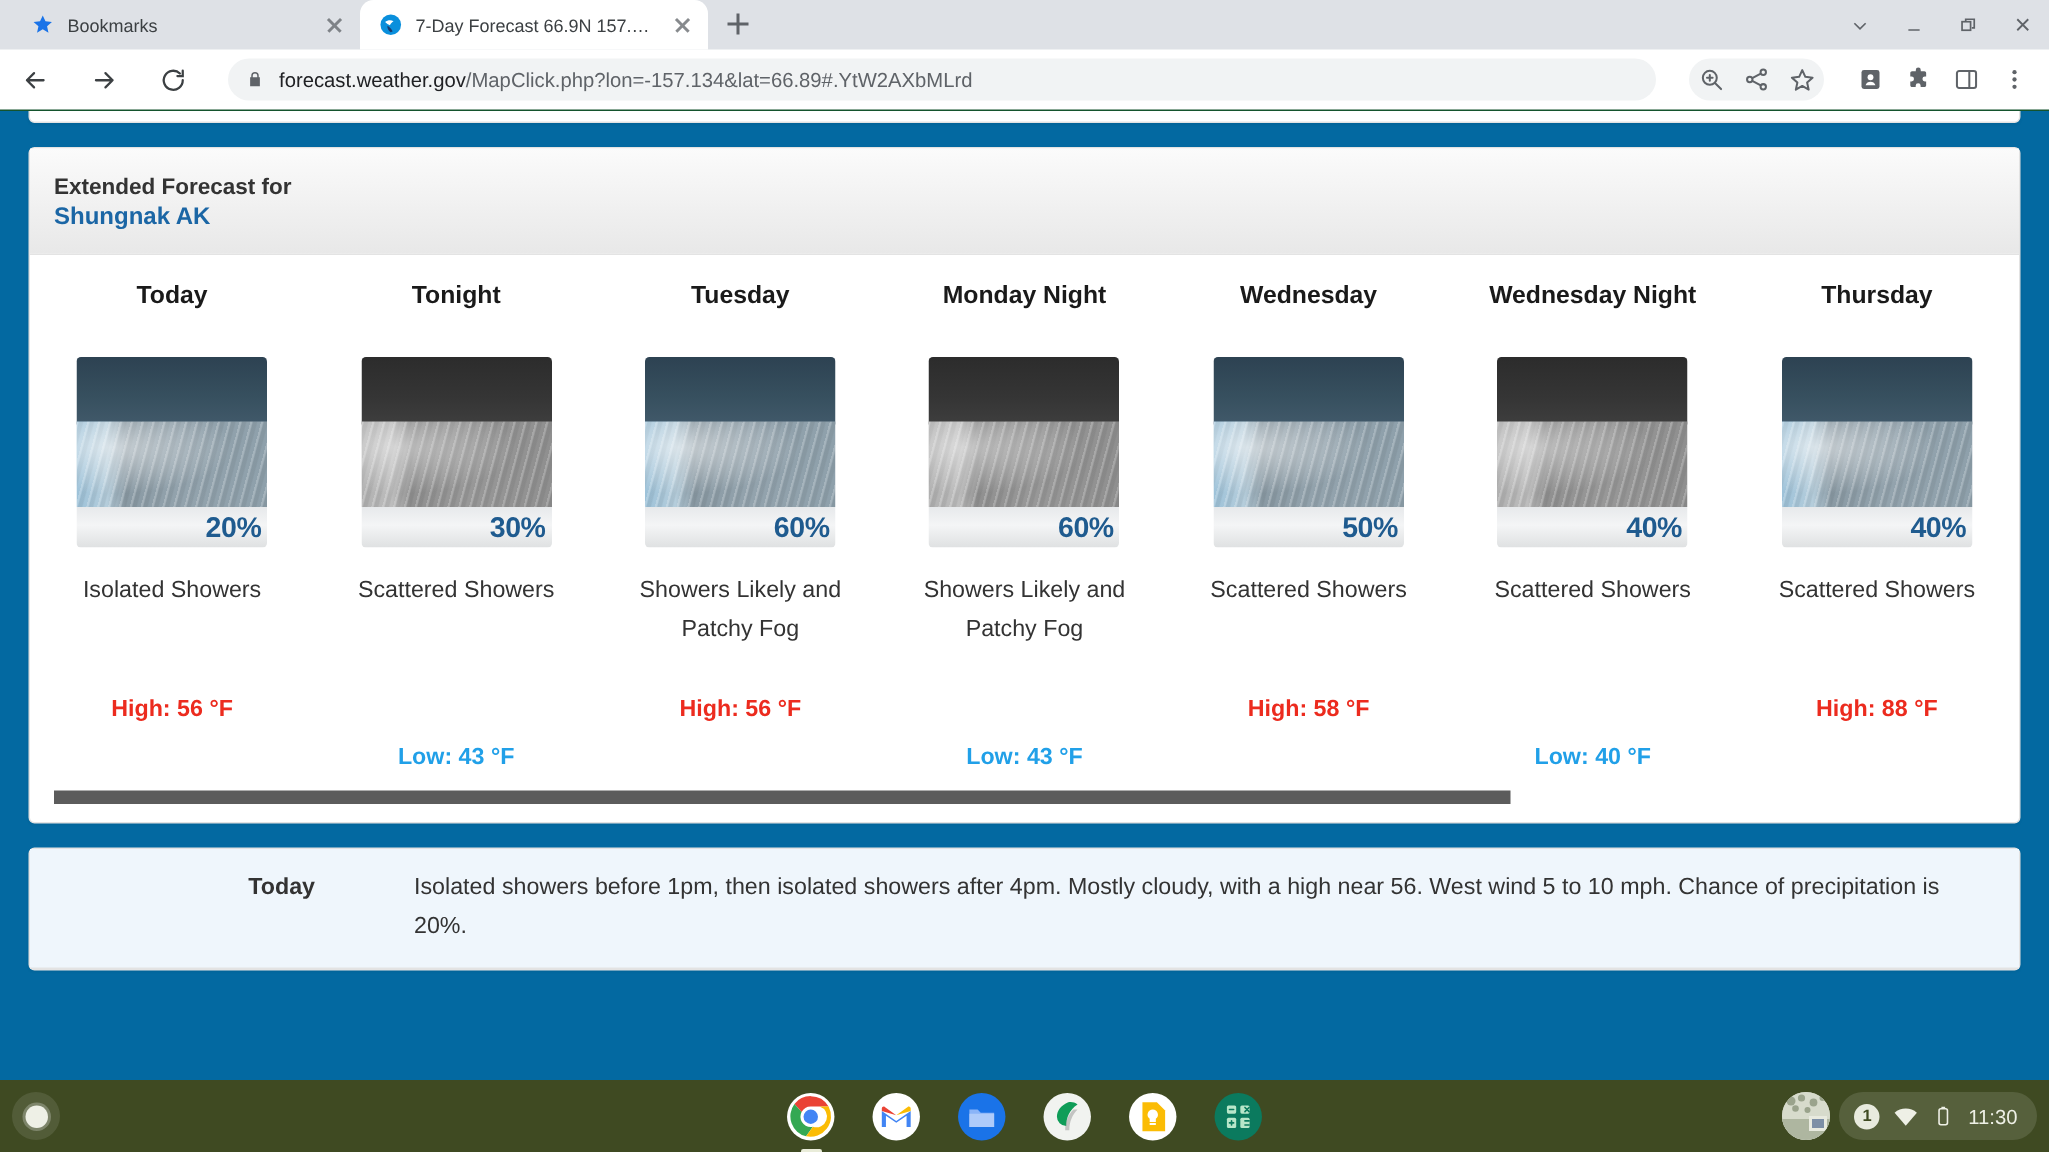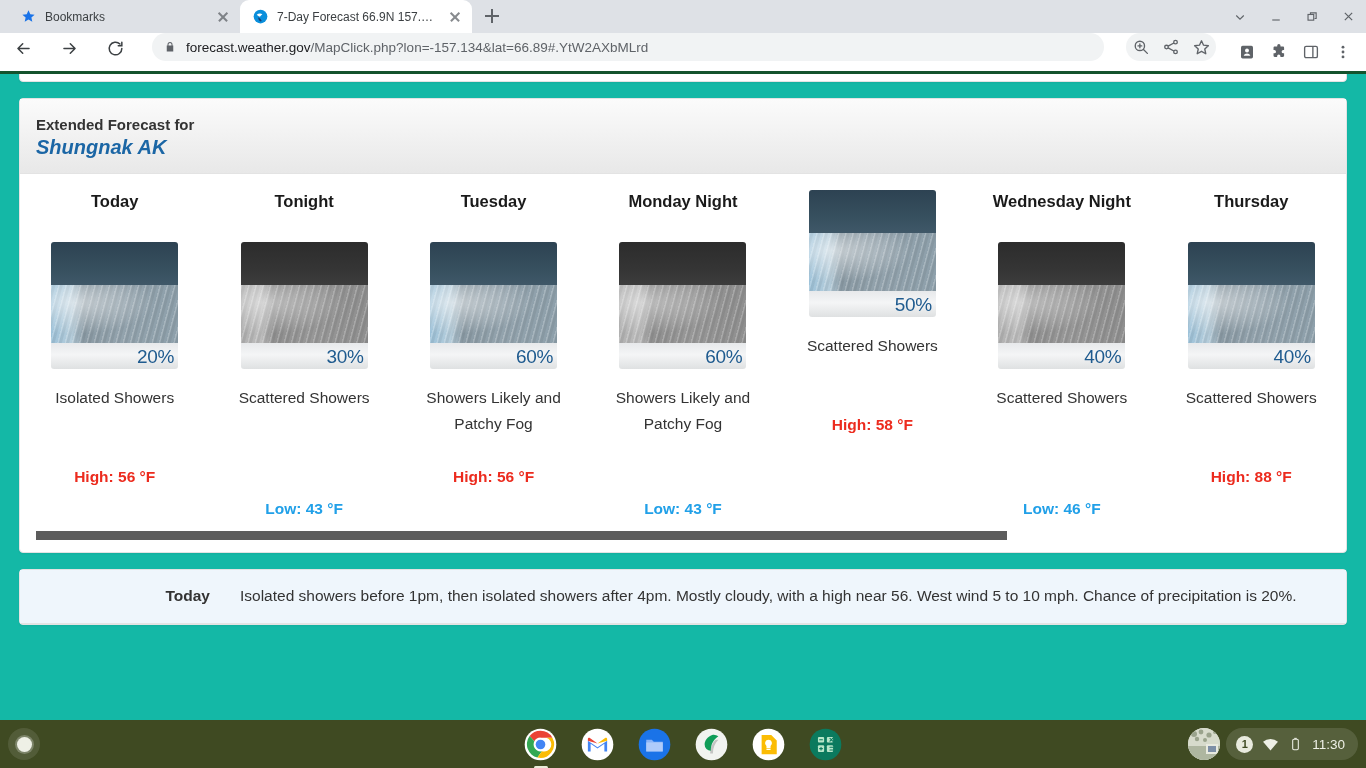--- a/index.html
+++ b/index.html
@@ -48,58 +48,58 @@
   .newtab::after  { width:1.8px; height:14px; }
 
   .wincontrols {
     position:absolute; right:0; top:0; height:33px; display:flex; align-items:center;
   }
   .wc { width:36px; height:33px; display:flex; align-items:center; justify-content:center; }
   .wc svg { display:block; }
 
   
   .toolbar {
-    height: 41px; background:#ffffff; display:flex; 
-    padding: 0 8px; gap: 16px; border-bottom:3px solid #14532d;
+    height: 41px; background:#ffffff; display:flex; align-items:center;
+    padding: 0 8px; gap: 16px; border-bottom:1px solid #14532d;
   }
   .tbtn {
     width:30px; height:30px; border-radius:50%;
     display:flex; align-items:center; justify-content:center; flex:0 0 30px;
   }
   .omnibox {
     flex:1 1 auto; height:28px; background:#f1f3f4; border-radius:14px;
     display:flex; align-items:center; padding:0 12px; gap:10px;
     margin: 0 6px; font-size:13.5px; color:#202124; overflow:hidden;
   }
   .omnibox .url { white-space:nowrap; overflow:hidden; text-overflow:ellipsis; }
   .omnibox .url .host { color:#202124; }
   .omnibox .url .path { color:#5f6368; }
   .omni-actions { display:flex; align-items:center; background:#f1f3f4; border-radius:14px; height:28px; }
   .tb-right { display:flex; align-items:center; gap:2px; }
 
   
   .viewport {
-    width: 1366px; height: 646px; background:#14b8a6;
+    width: 1366px; height: 646px; background:#0369a1;
     overflow: hidden; position:relative;
   }
   .page { padding: 0 19px; }
 
   .panel {
     border:1px solid #e3e3e3; border-radius:4px; background:#fff;
     box-shadow: 0 1px 2px rgba(0,0,0,.05);
   }
   .clipped-panel { height: 22px; margin-top:-14px; overflow:hidden; position:relative; }
 
   .panel-head {
     background: linear-gradient(#fbfbfb, #e8e8e8);
     border-bottom:1px solid #e3e3e3;
     padding: 14px 16px 14px;
   }
   .panel-head .sub { font-size:15px; font-weight:bold; color:#333; line-height:1.55; }
-  .panel-head .city { font-size:20px; font-weight:bold; color:#1b66a5; line-height:1.15;font-style:italic; }
+  .panel-head .city { font-size:16px; font-weight:bold; color:#1b66a5; line-height:1.15; }
   .panel-head.detailed { padding: 12px 16px 14px; }
   .panel-head.detailed .title { font-size:25px; font-weight:bold; color:#1b66a5; }
 
   
   .fcast-wrap { padding: 0; position:relative; }
   .fcast-row {
     display:flex; padding: 14px 0 6px 0;
   }
   .fcast {
     flex: 1 1 0; min-width:0; text-align:center; padding: 0 6px;
@@ -111,21 +111,21 @@
   }
   .f-img {
     width:127px; height:127px; border-radius:3px; overflow:hidden;
     position:relative; margin-top: 2px; flex:0 0 127px;
   }
   .f-img .sky { position:absolute; left:0; right:0; top:0; height:36%; }
   .f-img .mid { position:absolute; left:0; right:0; top:34%; bottom:21%; overflow:hidden; }
   .f-img .band { position:absolute; left:0; right:0; bottom:0; height:21%;
     background: linear-gradient(#e7e9eb,#f4f5f6 45%, #dfe1e2); }
   .f-img .pct {
-    position:absolute; right:4px; bottom:-1px; font-size:19px; font-weight:normal;
+    position:absolute; right:4px; bottom:-1px; font-size:19px; font-weight:bold;
     color:#1f5b8f; letter-spacing:-0.3px; line-height:26px;
   }
   
   .f-img.day .sky { background: linear-gradient(#2d4252, #37505f 60%, #41596a); }
   .f-img.day .mid { background: linear-gradient(90deg,#9dc2d9 0%, #b5cddb 16%, #8a9aa4 26%, #93a3ad 55%, #8ea0ab 100%); }
   .f-img.day .cloudy { background: radial-gradient(ellipse at 18% 30%, rgba(255,255,255,.55), rgba(255,255,255,0) 55%); }
   
   .f-img.night .sky { background: linear-gradient(#2c2c2c, #353535 60%, #3e3e3e); }
   .f-img.night .mid { background: linear-gradient(90deg,#b0b0b0 0%, #bdbdbd 16%, #909090 26%, #989898 55%, #8f8f8f 100%); }
   .f-img.night .cloudy { background: radial-gradient(ellipse at 18% 30%, rgba(255,255,255,.45), rgba(255,255,255,0) 55%); }
@@ -153,21 +153,21 @@
   .spacer { height: 16px; }
 
   .detail-row {
     display:flex; background:#eff6fc; padding: 13px 22px 14px 22px;
     border-bottom:1px solid #e3e3e3;
   }
   .detail-label {
     flex:0 0 198px; text-align:right; padding-right:30px;
     font-size:15.5px; font-weight:bold; color:#333; line-height:26px;
   }
-  .detail-text { flex:1 1 auto; font-size:15.5px; color:#333; line-height:26px; }
+  .detail-text { flex:1 1 auto; font-size:15.5px; color:#333; line-height:26px;margin-left:36px; }
 
   
   .shelf {
     position:absolute; left:0; bottom:0; width:1366px; height:48px;
     background:#3f4a22; display:flex; align-items:center;
   }
   .launcher {
     position:absolute; left:8px; width:32px; height:32px; border-radius:50%;
     background:rgba(255,255,255,.10);
     display:flex; align-items:center; justify-content:center;
@@ -395,20 +395,21 @@
                     <div class="cloudy"></div>
                   </div>
                   <div class="band"></div>
                 <div class="pct">60%</div>
               </div>
               <div class="f-desc">Showers Likely and Patchy Fog</div>
               <div class="f-temp low">Low: 43 °F</div>
             </div>
 
             <div class="fcast">
+              <div class="f-day">Wednesday</div>
               <div class="f-img day">
                 <div class="sky"></div>
                   <div class="mid">
                     <div class="rain"></div>
                     <div class="cloudy"></div>
                   </div>
                   <div class="band"></div>
                 <div class="pct">50%</div>
               </div>
               <div class="f-desc">Scattered Showers</div>
@@ -420,21 +421,21 @@
               <div class="f-img night">
                 <div class="sky"></div>
                   <div class="mid">
                     <div class="rain"></div>
                     <div class="cloudy"></div>
                   </div>
                   <div class="band"></div>
                 <div class="pct">40%</div>
               </div>
               <div class="f-desc">Scattered Showers</div>
-              <div class="f-temp low">Low: 46 °F</div>
+              <div class="f-temp low">Low: 40 °F</div>
             </div>
 
             <div class="fcast">
               <div class="f-day">Thursday</div>
               <div class="f-img day">
                 <div class="sky"></div>
                   <div class="mid">
                     <div class="rain"></div>
                     <div class="cloudy"></div>
                   </div>

